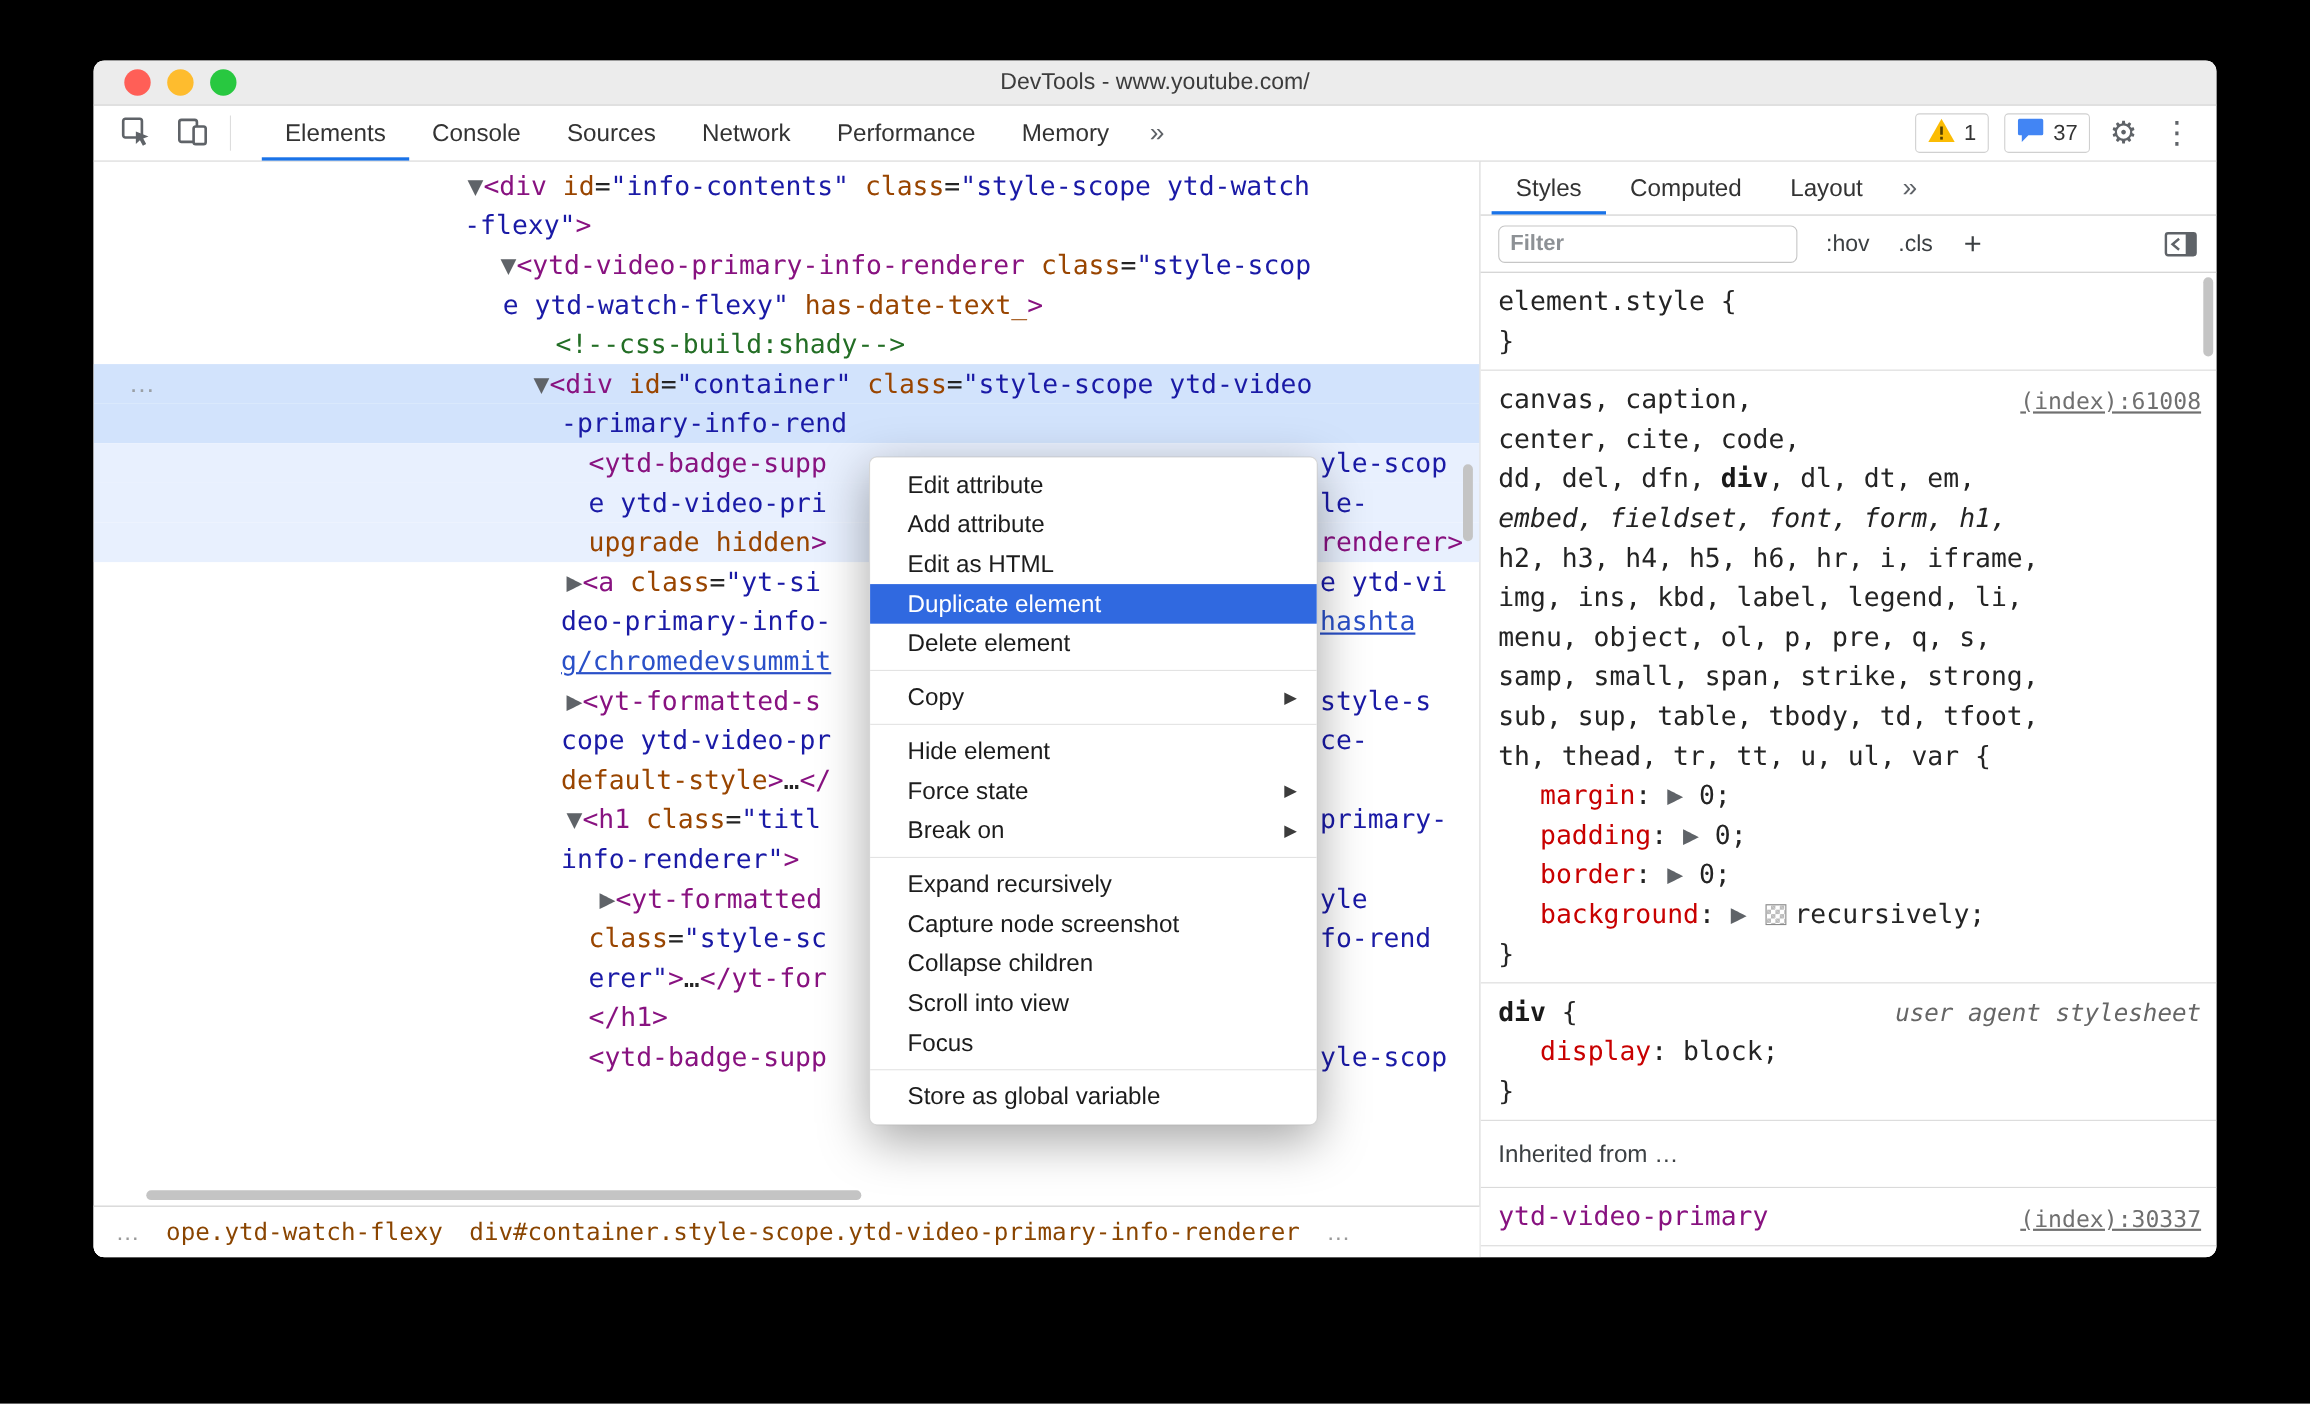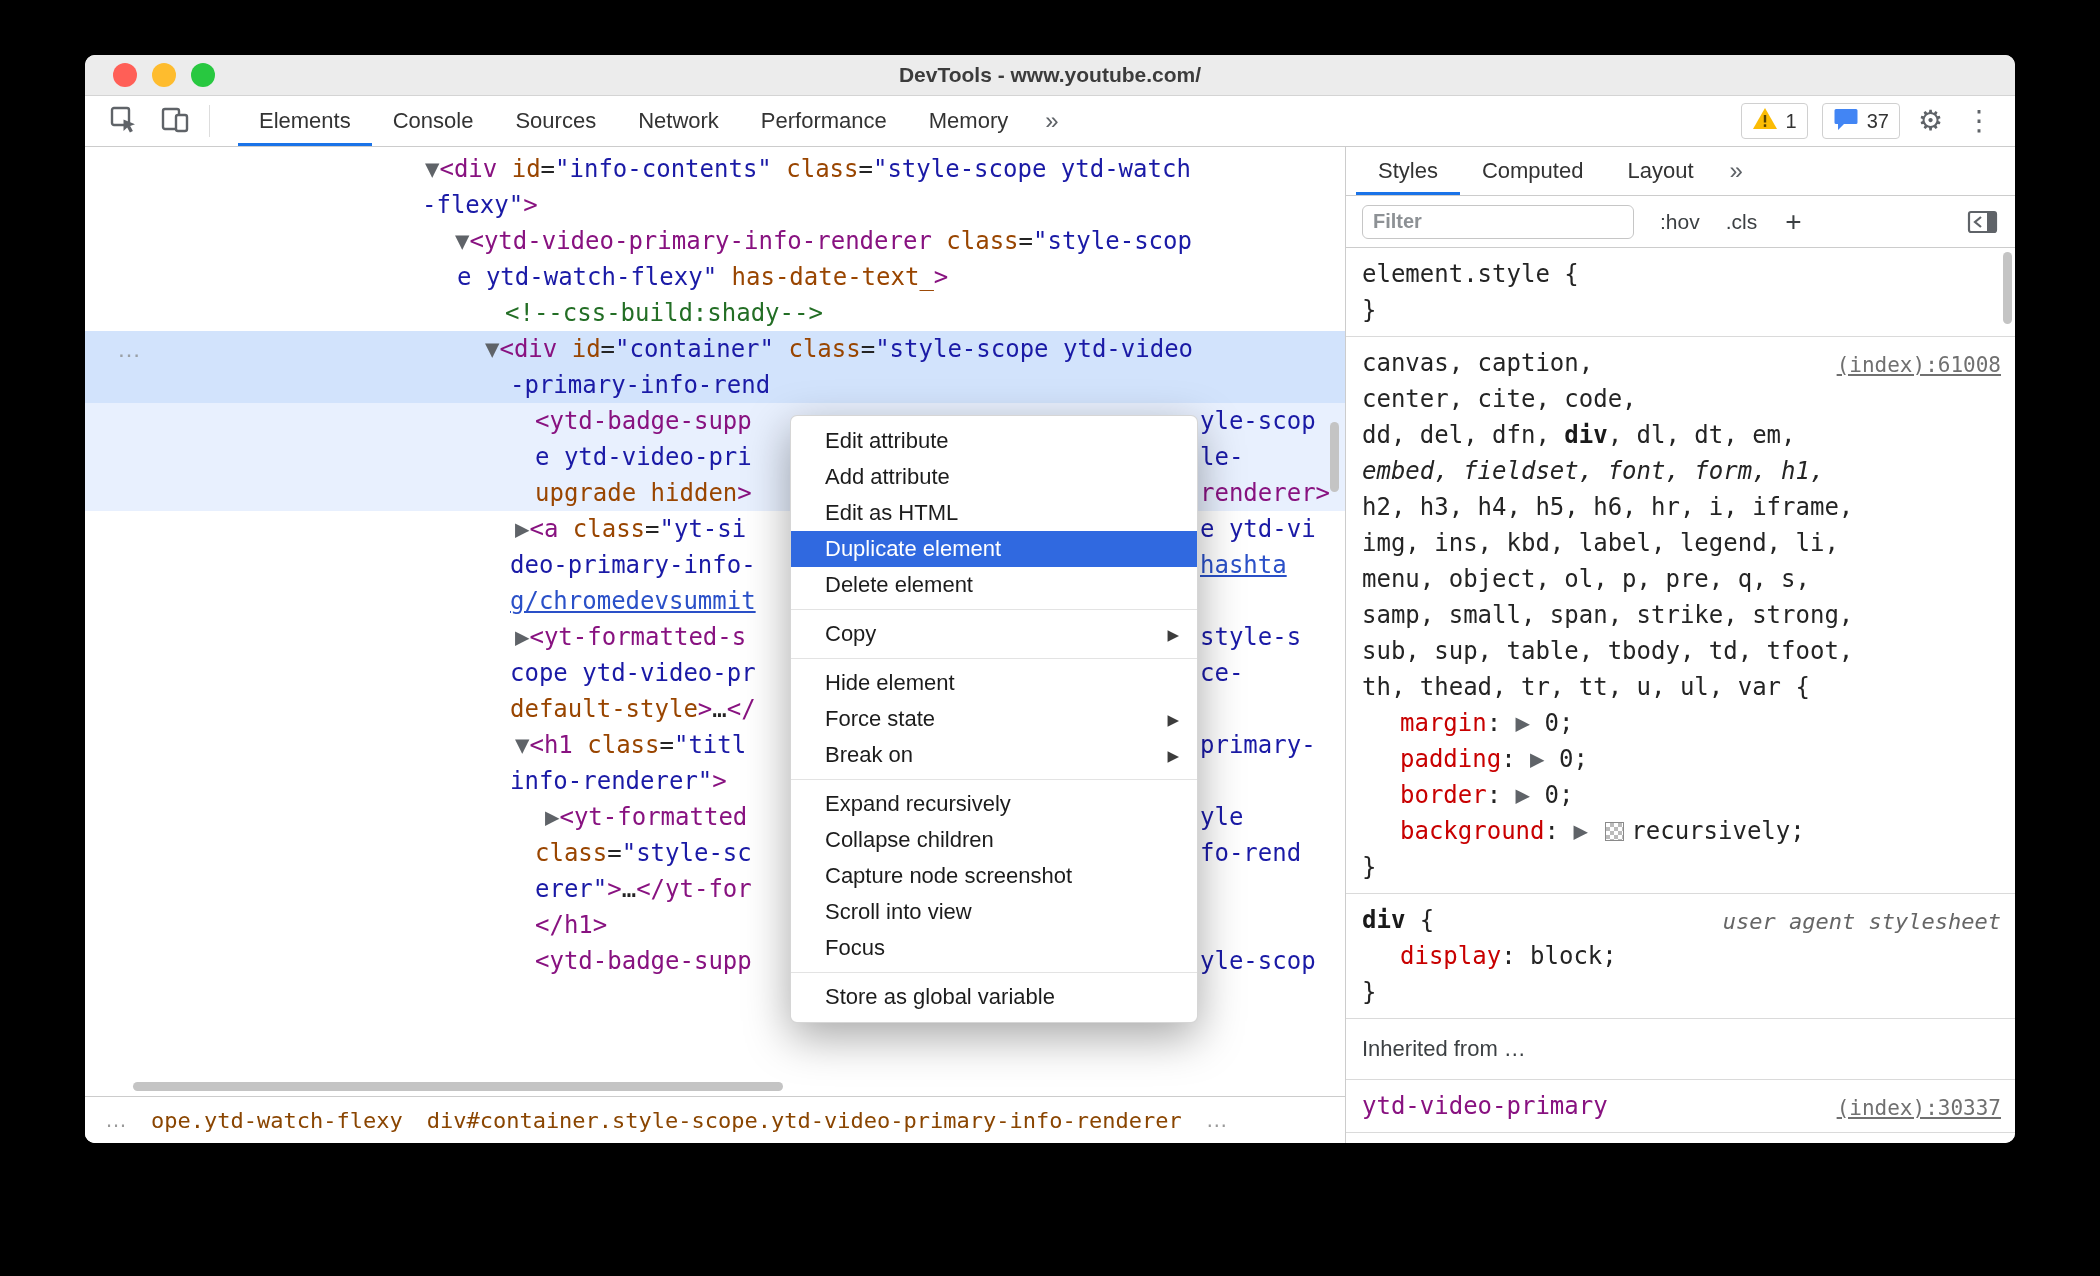--- a/index.html
+++ b/index.html
@@ -10,21 +10,21 @@
           border-radius:10px;overflow:hidden;box-shadow:0 25px 70px rgba(0,0,0,.6);
           display:flex;flex-direction:column;}
 
   
   .titlebar{height:40px;background:#ececec;border-bottom:1px solid #d4d4d4;position:relative;flex:none;}
   .traffic{position:absolute;left:28px;top:8px;display:flex;gap:15px;}
   .light{width:24px;height:24px;border-radius:50%;}
   .light.red{background:#ff5f57;}
   .light.yellow{background:#febc2e;}
   .light.green{background:#28c840;}
-  .title{text-align:center;line-height:40px;font-size:21px;color:#3c3c3c;font-weight:700;}
+  .title{text-align:center;line-height:40px;font-size:21px;color:#3c3c3c;font-weight:400;}
 
   
   .toolbar{height:50px;border-bottom:1px solid #ccc;display:flex;align-items:stretch;flex:none;background:#fff;}
   .tb-icons{display:flex;align-items:center;gap:20px;padding:0 14px 0 22px;}
   .tb-sep{width:1px;background:#ddd;margin:9px 4px;}
   .tabs{display:flex;margin-left:24px;}
   .tab{padding:0 21px;line-height:50px;font-size:22px;color:#333;position:relative;white-space:nowrap;}
   .tab.selected::after{content:"";position:absolute;left:0;right:0;bottom:0;height:3px;background:#1a73e8;}
   .chev{line-height:50px;font-size:24px;color:#5f6368;padding:0 16px;}
   .tb-right{margin-left:auto;display:flex;align-items:center;gap:14px;padding-right:18px;}
@@ -244,20 +244,20 @@
       <div class="menu-item hl"><span>Duplicate element</span></div>
       <div class="menu-item"><span>Delete element</span></div>
       <div class="menu-sep"></div>
       <div class="menu-item"><span>Copy</span><span class="submenu-arrow">▶</span></div>
       <div class="menu-sep"></div>
       <div class="menu-item"><span>Hide element</span></div>
       <div class="menu-item"><span>Force state</span><span class="submenu-arrow">▶</span></div>
       <div class="menu-item"><span>Break on</span><span class="submenu-arrow">▶</span></div>
       <div class="menu-sep"></div>
       <div class="menu-item"><span>Expand recursively</span></div>
+      <div class="menu-item"><span>Capture node screenshot</span></div>
       <div class="menu-item"><span>Collapse children</span></div>
-      <div class="menu-item"><span>Capture node screenshot</span></div>
       <div class="menu-item"><span>Scroll into view</span></div>
       <div class="menu-item"><span>Focus</span></div>
       <div class="menu-sep"></div>
       <div class="menu-item"><span>Store as global variable</span></div>
     </div>
 </div>
 
 </body></html>

